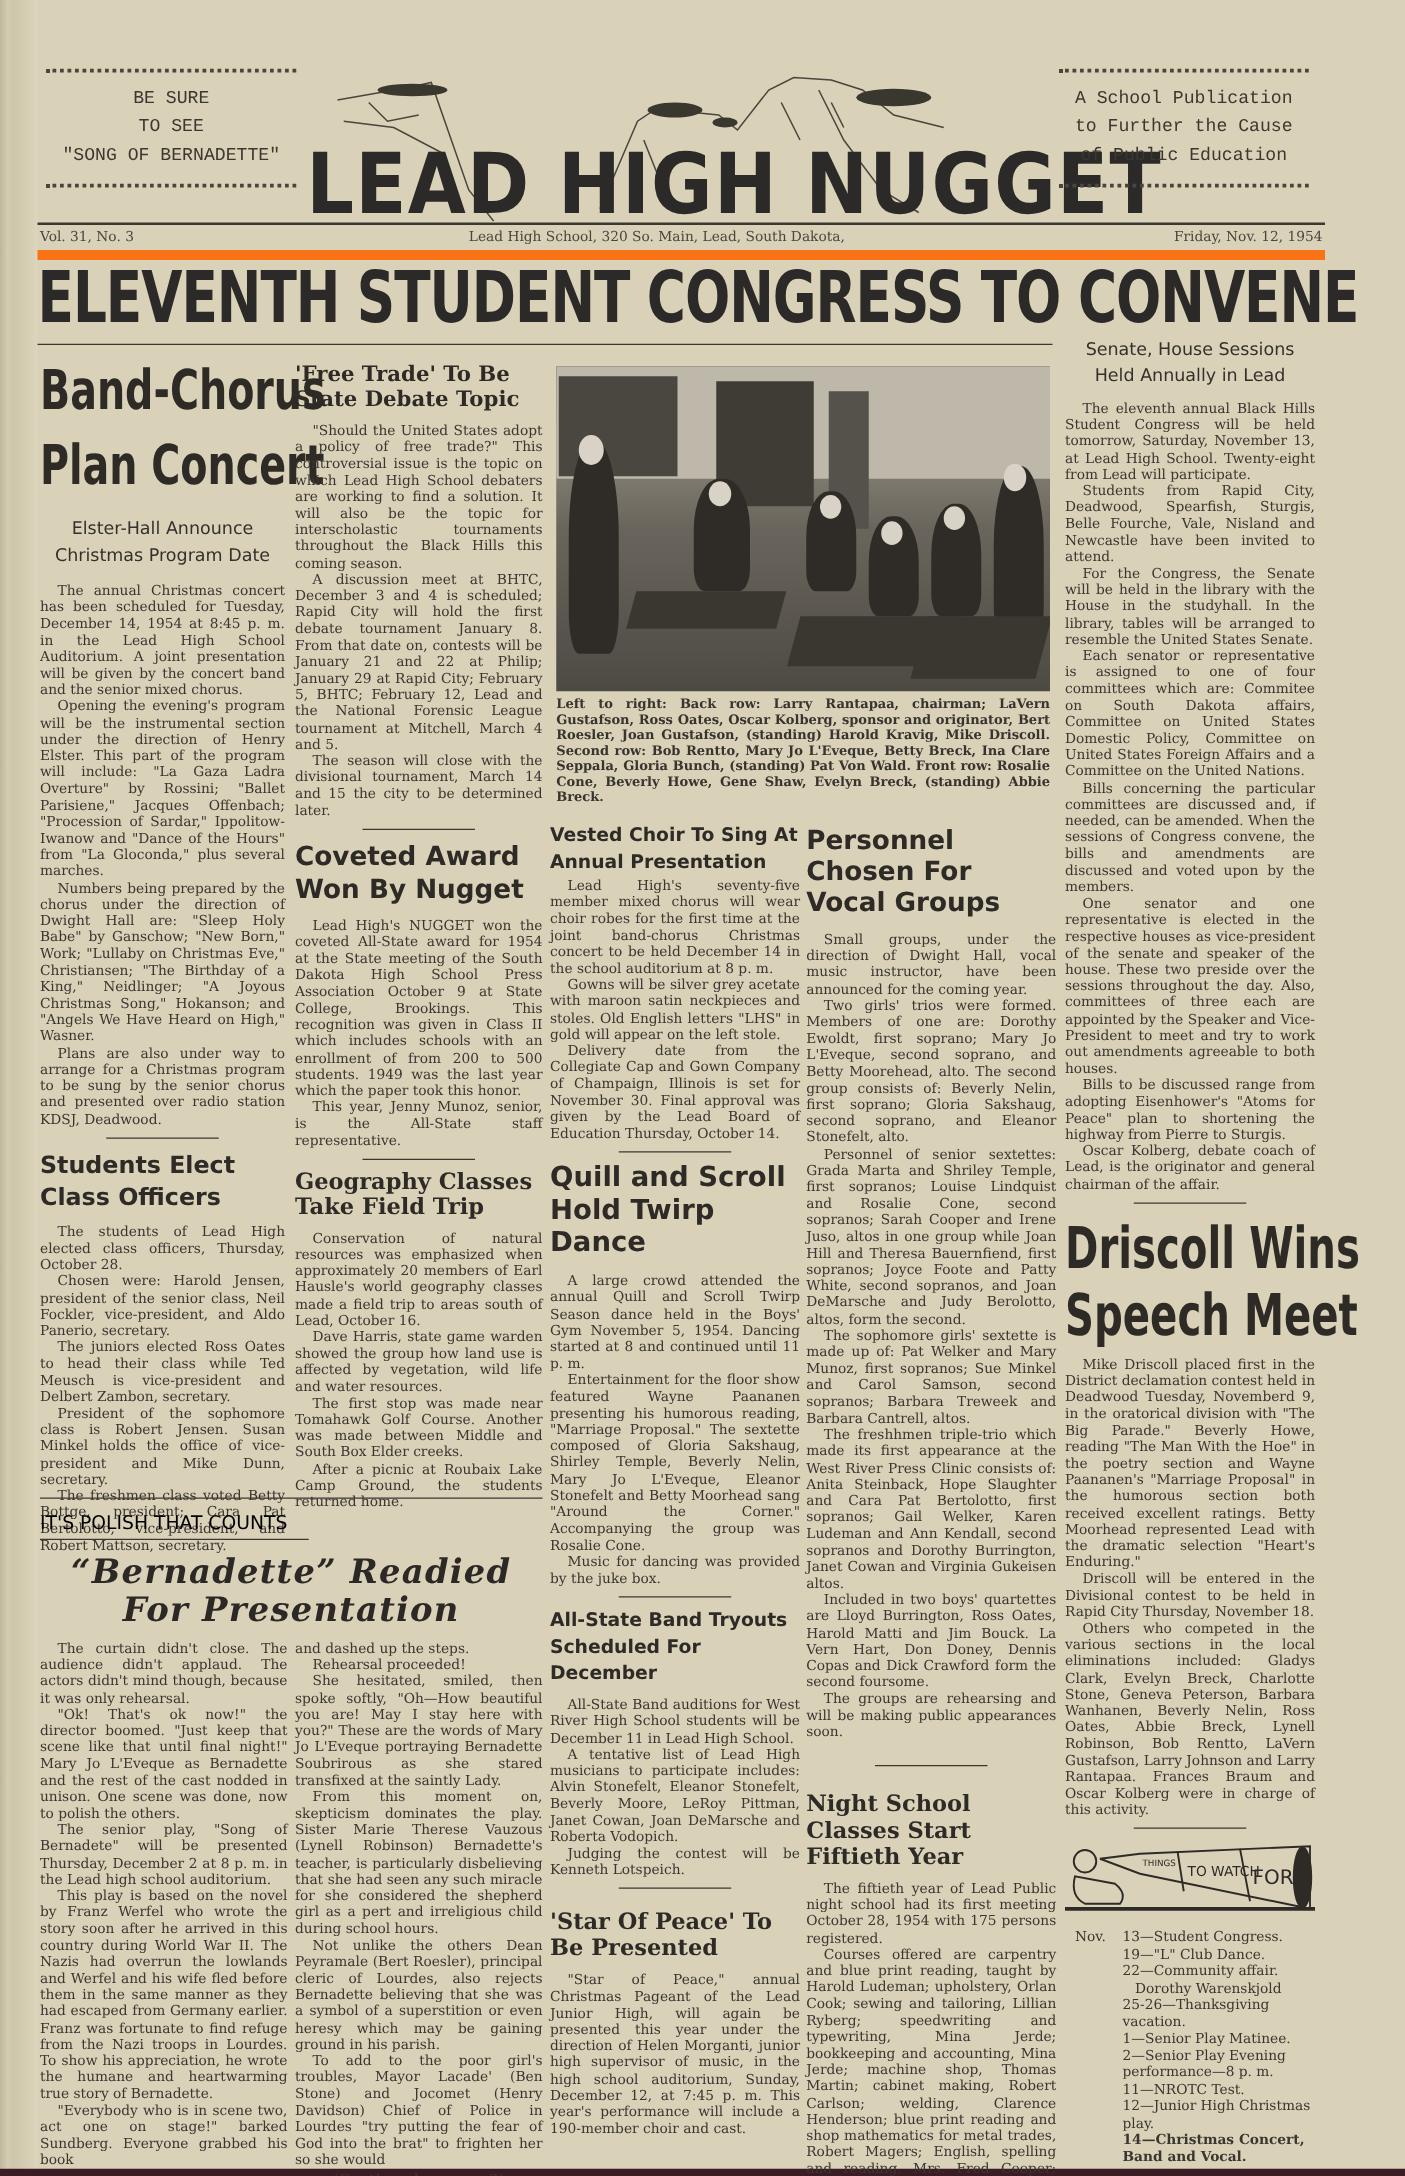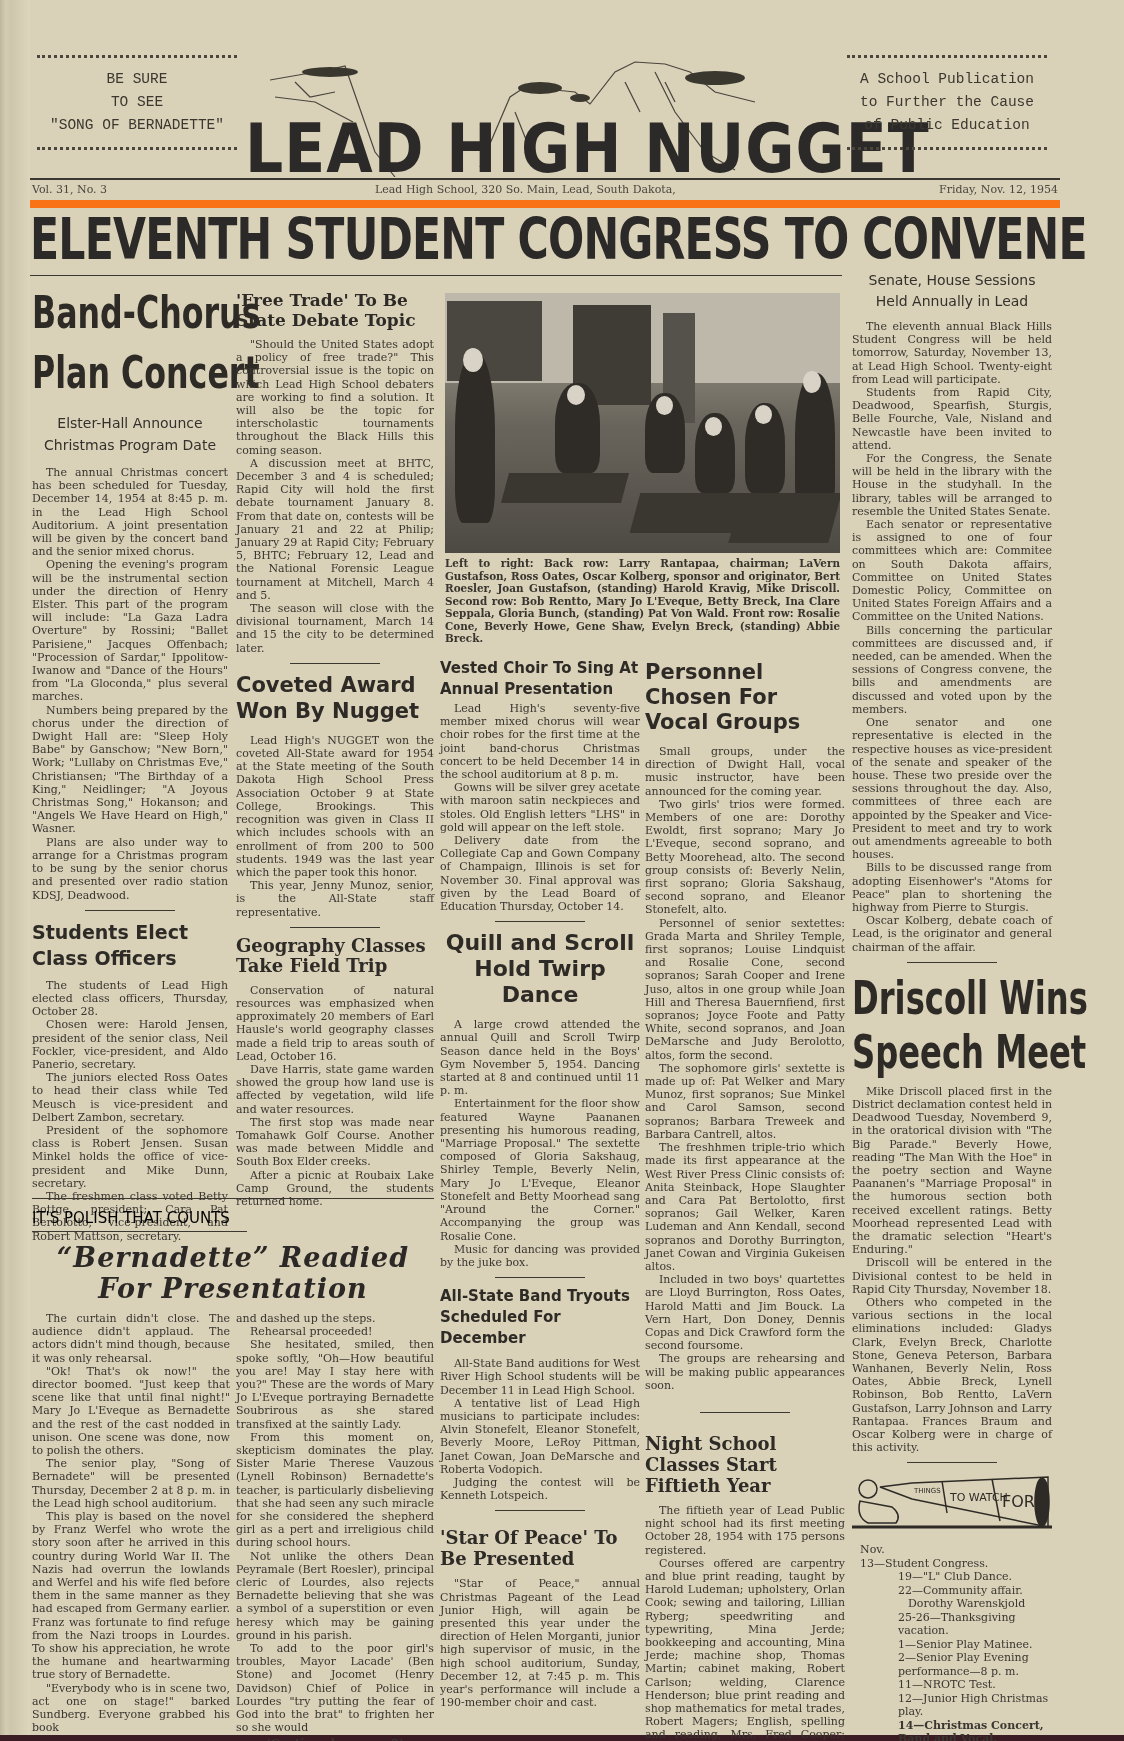--- a/index.html
+++ b/index.html
@@ -78,21 +78,21 @@
   .caption {
     position: absolute; left: 445px; top: 557px; width: 395px;
     font-size: 10.4px; line-height: 12.5px; font-weight: bold; text-align: justify; color: #38342e;
   }
   .kicker { font-family: "DejaVu Sans", sans-serif; font-size: 15px; color: #000000; }
   .bern-head {
     font-family: "DejaVu Serif", serif; font-weight: bold; font-style: italic; font-size: 27px;
     text-align: center; color: #2b2826; line-height: 31px; letter-spacing: 1px;
   }
   .calendar { font-size: 11px; line-height: 13.5px; }
-  .calendar .row { display: flex; flex-direction: column; }
+  .calendar .row { display: flex; }
   .calendar .m { width: 38px; flex: none; }
   .calendar .t { flex: 1; padding-left: 0; }
   .calendar .t.indent { padding-left: 38px; }
 </style>
 </head>
 <body>
 
 <div class="spine"></div>
 <div class="fold"></div>
 <div class="bottom-edge"></div>
@@ -203,21 +203,21 @@
     <div class="desk" style="left:290px; top:200px; width:100px; height:50px;"></div>
   </div>
   <div class="caption" style="left:415px;">Left to right: Back row: Larry Rantapaa, chairman; LaVern Gustafson, Ross Oates, Oscar Kolberg, sponsor and originator, Bert Roesler, Joan Gustafson, (standing) Harold Kravig, Mike Driscoll. Second row: Bob Rentto, Mary Jo L'Eveque, Betty Breck, Ina Clare Seppala, Gloria Bunch, (standing) Pat Von Wald. Front row: Rosalie Cone, Beverly Howe, Gene Shaw, Evelyn Breck, (standing) Abbie Breck.</div>
 
   <div class="col" style="left:410px; top:658px; width:200px;">
     <div class="hd-sans" style="font-size:15px; line-height:21px; margin-bottom:2px;">Vested Choir To Sing At Annual Presentation</div>
     <p>Lead High's seventy-five member mixed chorus will wear choir robes for the first time at the joint band-chorus Christmas concert to be held December 14 in the school auditorium at 8 p. m.</p>
     <p>Gowns will be silver grey acetate with maroon satin neckpieces and stoles. Old English letters "LHS" in gold will appear on the left stole.</p>
     <p>Delivery date from the Collegiate Cap and Gown Company of Champaign, Illinois is set for November 30. Final approval was given by the Lead Board of Education Thursday, October 14.</p>
     <div class="short-rule"></div>
-    <div class="hd-sans" style="font-size:22px; line-height:26px; margin-bottom:10px;text-align:center;">Quill and Scroll Hold Twirp Dance</div>
+    <div class="hd-sans" style="font-size:22px; line-height:26px; margin-bottom:10px;">Quill and Scroll Hold Twirp Dance</div>
     <p>A large crowd attended the annual Quill and Scroll Twirp Season dance held in the Boys' Gym November 5, 1954. Dancing started at 8 and continued until 11 p. m.</p>
     <p>Entertainment for the floor show featured Wayne Paananen presenting his humorous reading, "Marriage Proposal." The sextette composed of Gloria Sakshaug, Shirley Temple, Beverly Nelin, Mary Jo L'Eveque, Eleanor Stonefelt and Betty Moorhead sang "Around the Corner." Accompanying the group was Rosalie Cone.</p>
     <p>Music for dancing was provided by the juke box.</p>
     <div class="short-rule"></div>
     <div class="hd-sans" style="font-size:15px; line-height:21px; margin-bottom:8px;">All-State Band Tryouts Scheduled For December</div>
     <p>All-State Band auditions for West River High School students will be December 11 in Lead High School.</p>
     <p>A tentative list of Lead High musicians to participate includes: Alvin Stonefelt, Eleanor Stonefelt, Beverly Moore, LeRoy Pittman, Janet Cowan, Joan DeMarsche and Roberta Vodopich.</p>
     <p>Judging the contest will be Kenneth Lotspeich.</p>
     <div class="short-rule"></div>
     <div class="hd-serif" style="font-size:18px; line-height:21px; margin-bottom:8px;margin-top:16px;">'Star Of Peace' To Be Presented</div>

